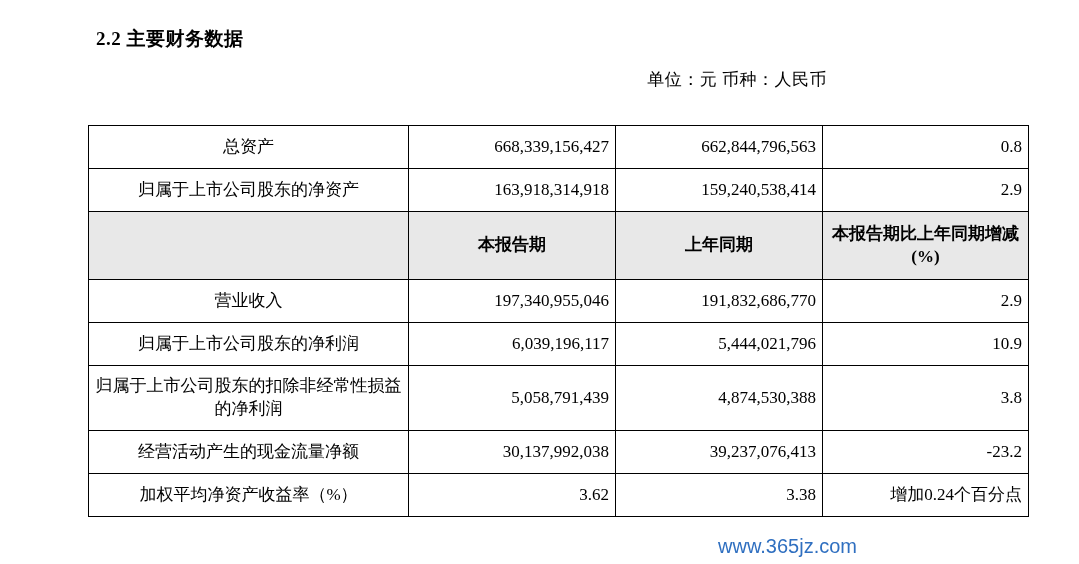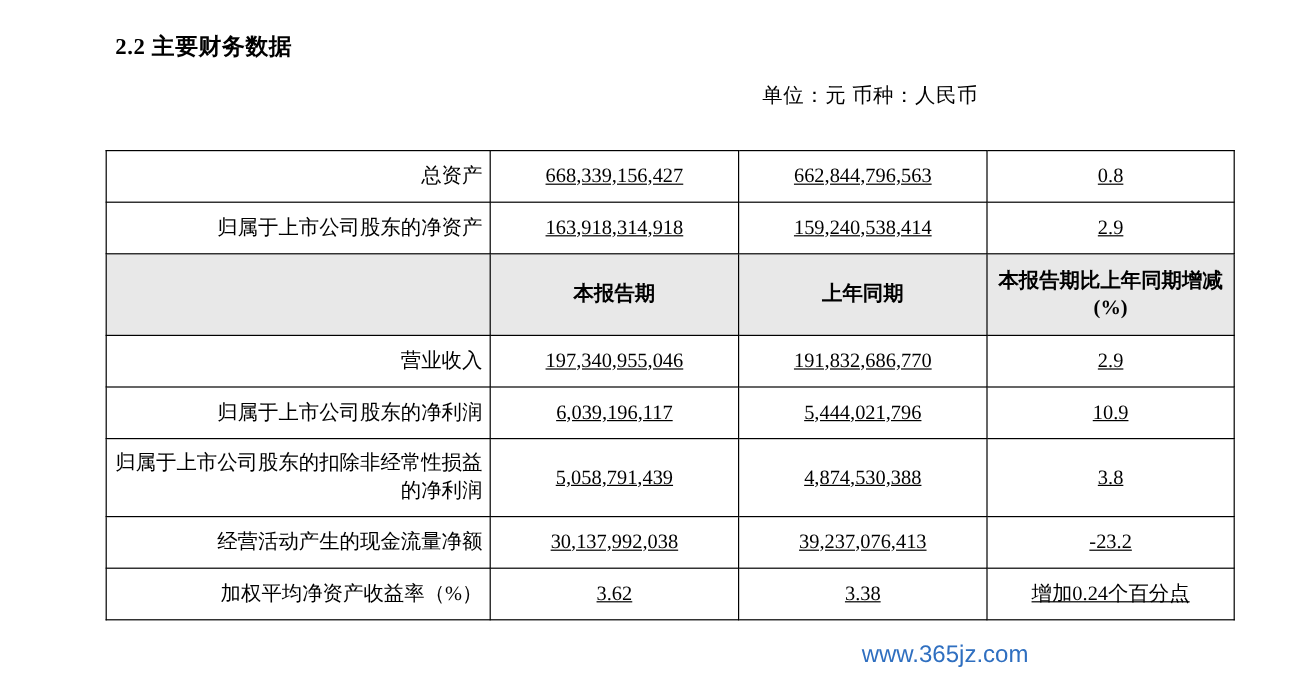--- a/index.html
+++ b/index.html
@@ -24,21 +24,21 @@
     position: absolute;
     left: 96px;
     top: 26px;
     font-size: 19px;
     font-weight: bold;
     letter-spacing: 0.5px;
     font-family: "Liberation Serif", "DejaVu Serif", serif;
   }
   .unit-line {
     position: absolute;
-    right: 50px;
+    right: 38px;
     top: 68px;
     font-size: 17px;
     letter-spacing: 0.5px;
   }
   table.fin {
     position: absolute;
     left: 88px;
     top: 125px;
     width: 940px;
     border-collapse: collapse;
@@ -60,30 +60,29 @@
   .hdr td {
     background: #e8e8e8;
     font-weight: bold;
     text-align: center;
     height: 57px;
   }
   .hdr td.blank {
     background: #e8e8e8;
   }
   .label {
-    text-align: right;
+    text-align: center;
     padding-left: 10px;
     white-space: nowrap;
   }
   .label.wrap {
     white-space: normal;
   }
   .num {
-    text-align: center;
-    text-decoration: underline;
+    text-align: right;
   }
   .r-tall td {
     height: 54px;
   }
   .r-norm td {
     height: 32px;
   }
   .watermark {
     position: absolute;
     right: 8px;

